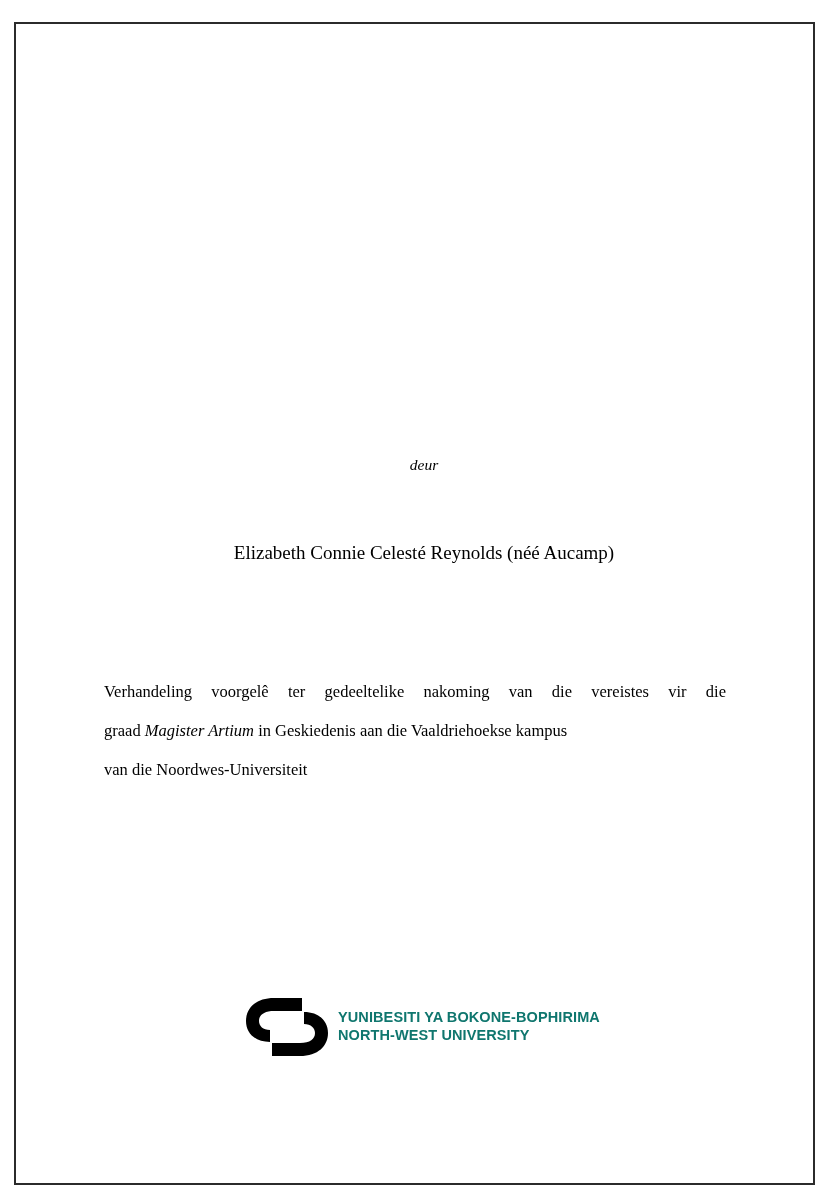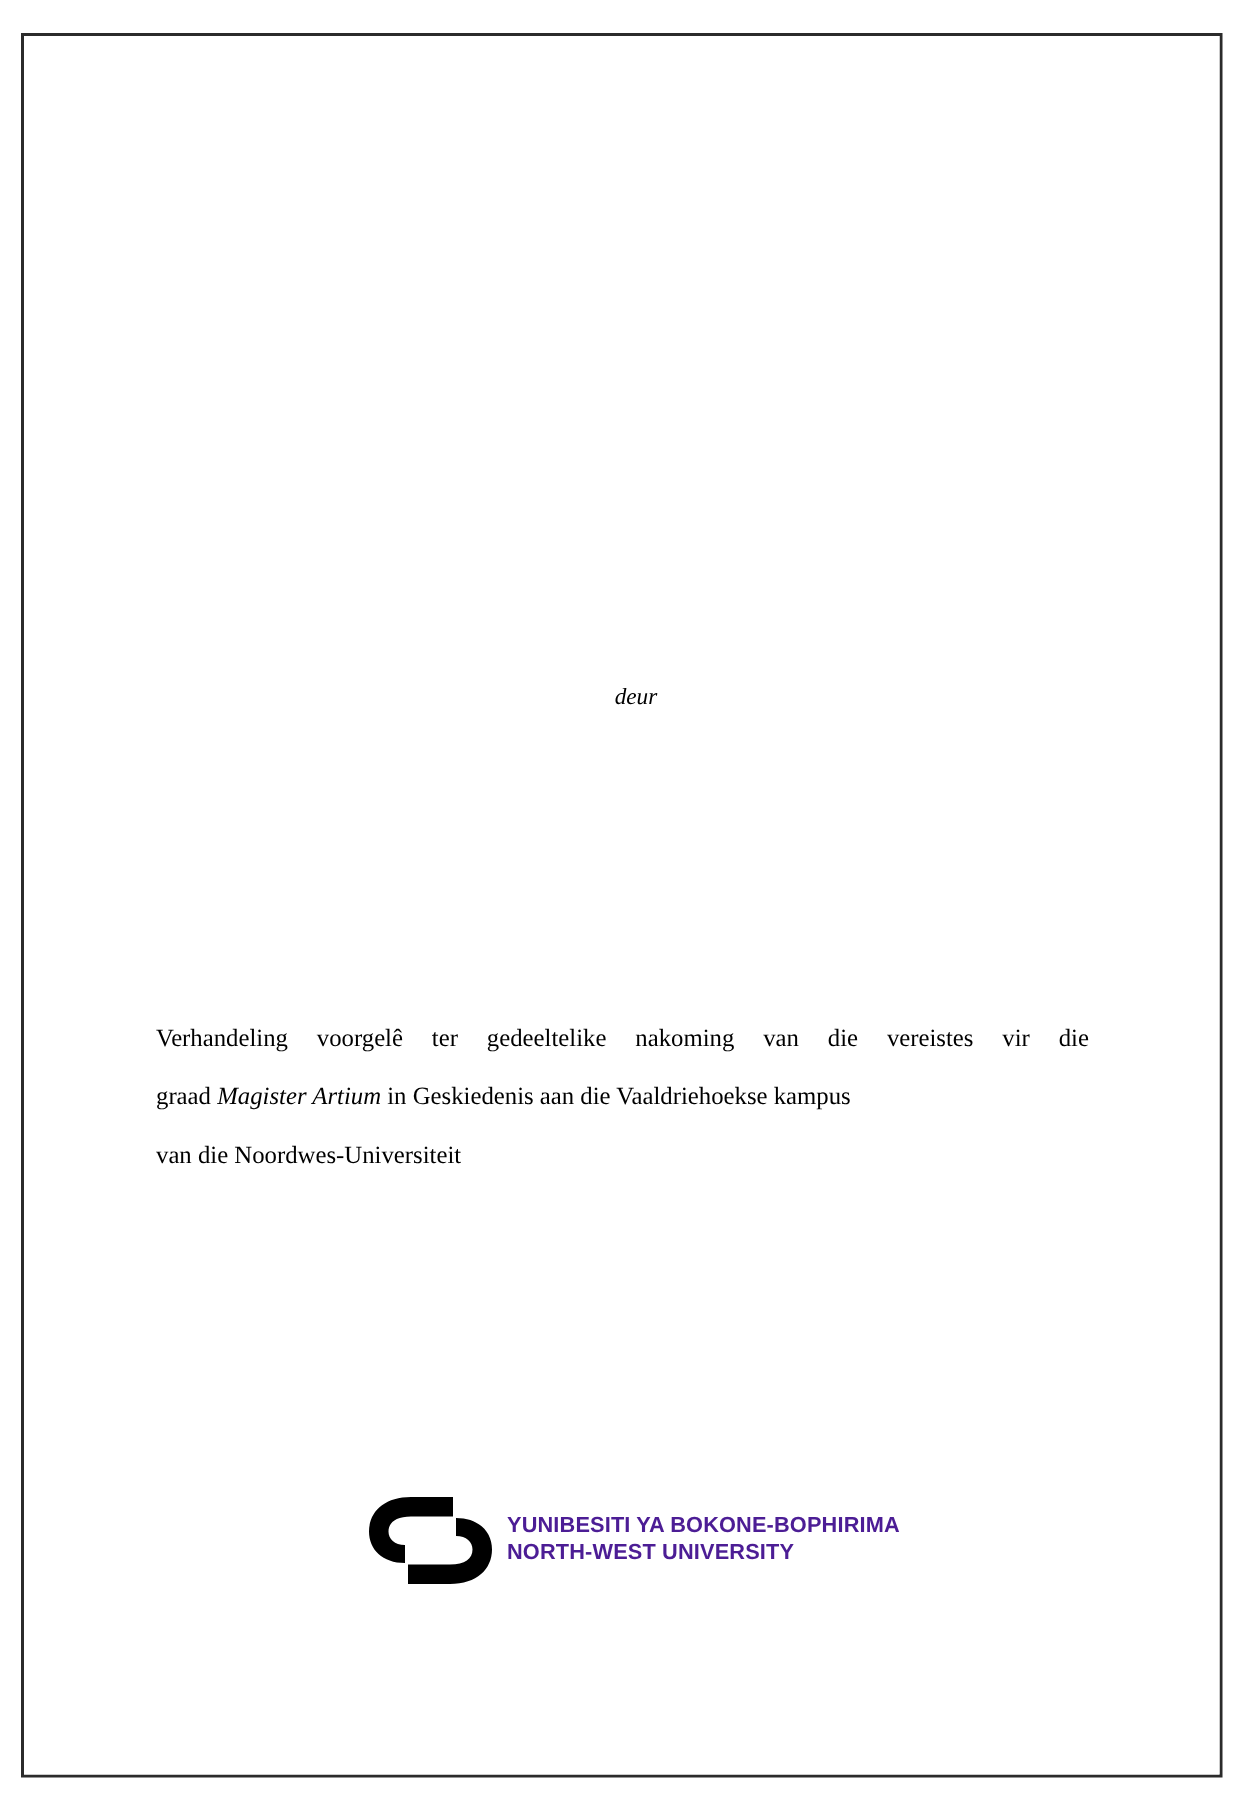--- a/index.html
+++ b/index.html
@@ -125,34 +125,35 @@
     height: 66px;
     flex: 0 0 auto;
     margin-right: 8px;
   }
   .logo-text {
     font-family: "Liberation Sans", sans-serif;
     font-size: 14.5px;
     line-height: 17.5px;
     font-weight: 700;
     letter-spacing: 0.1px;
-    color: #4c1d95;
+    color: #0f766e;
   }
 </style>
 </head>
 <body>
 
 <div class="page">
   <div class="scan-frame"></div>
   <div class="inner-sheet">
     <div class="content">
 
 
       <div class="byword">deur</div>
 
+      <div class="author">Elizabeth Connie Celesté Reynolds (néé Aucamp)</div>
 
       <div class="statement">
         <div class="just">Verhandeling voorgelê ter gedeeltelike nakoming van die vereistes vir die</div>
         <div class="normal"><span>graad </span><i>Magister Artium</i><span> in Geskiedenis aan die Vaaldriehoekse kampus</span></div>
         <div class="normal">van die Noordwes-Universiteit</div>
       </div>
 
 
       <div class="logo-row">
         <div class="logo-mark">

